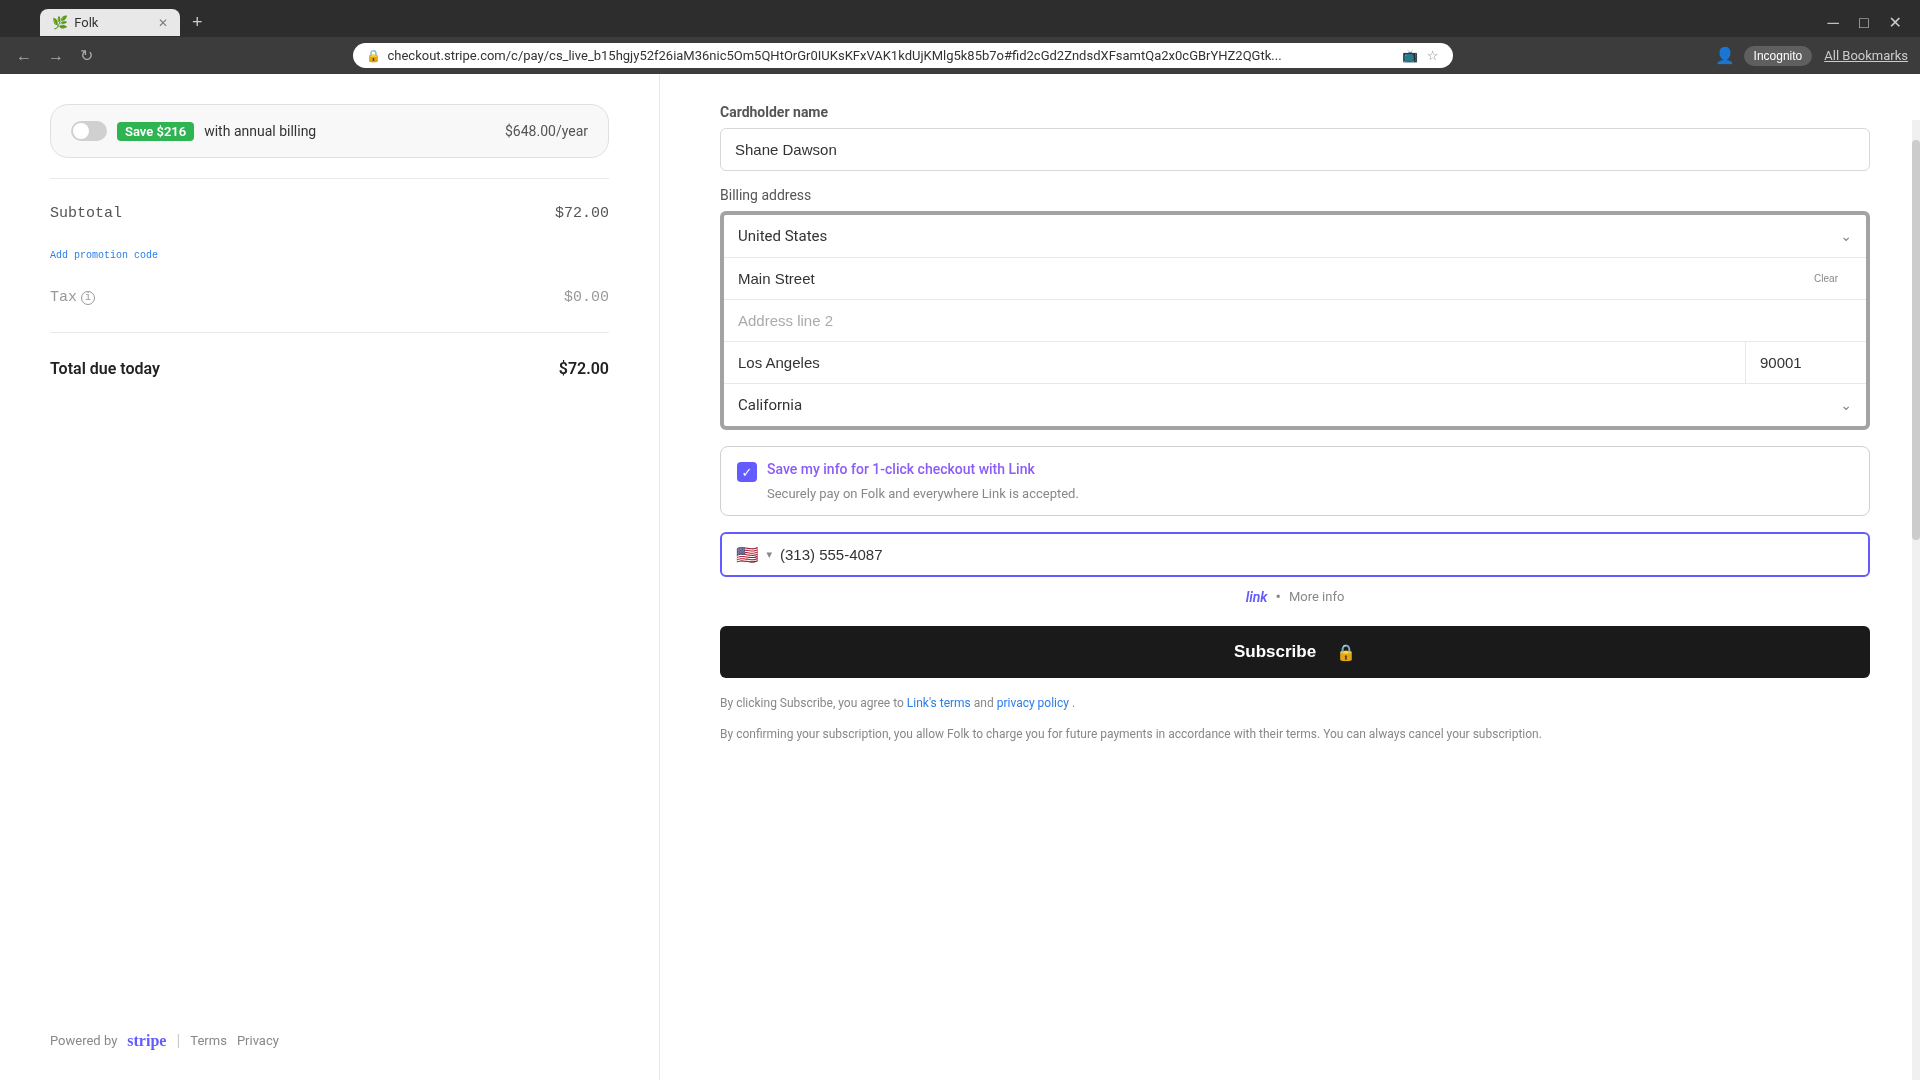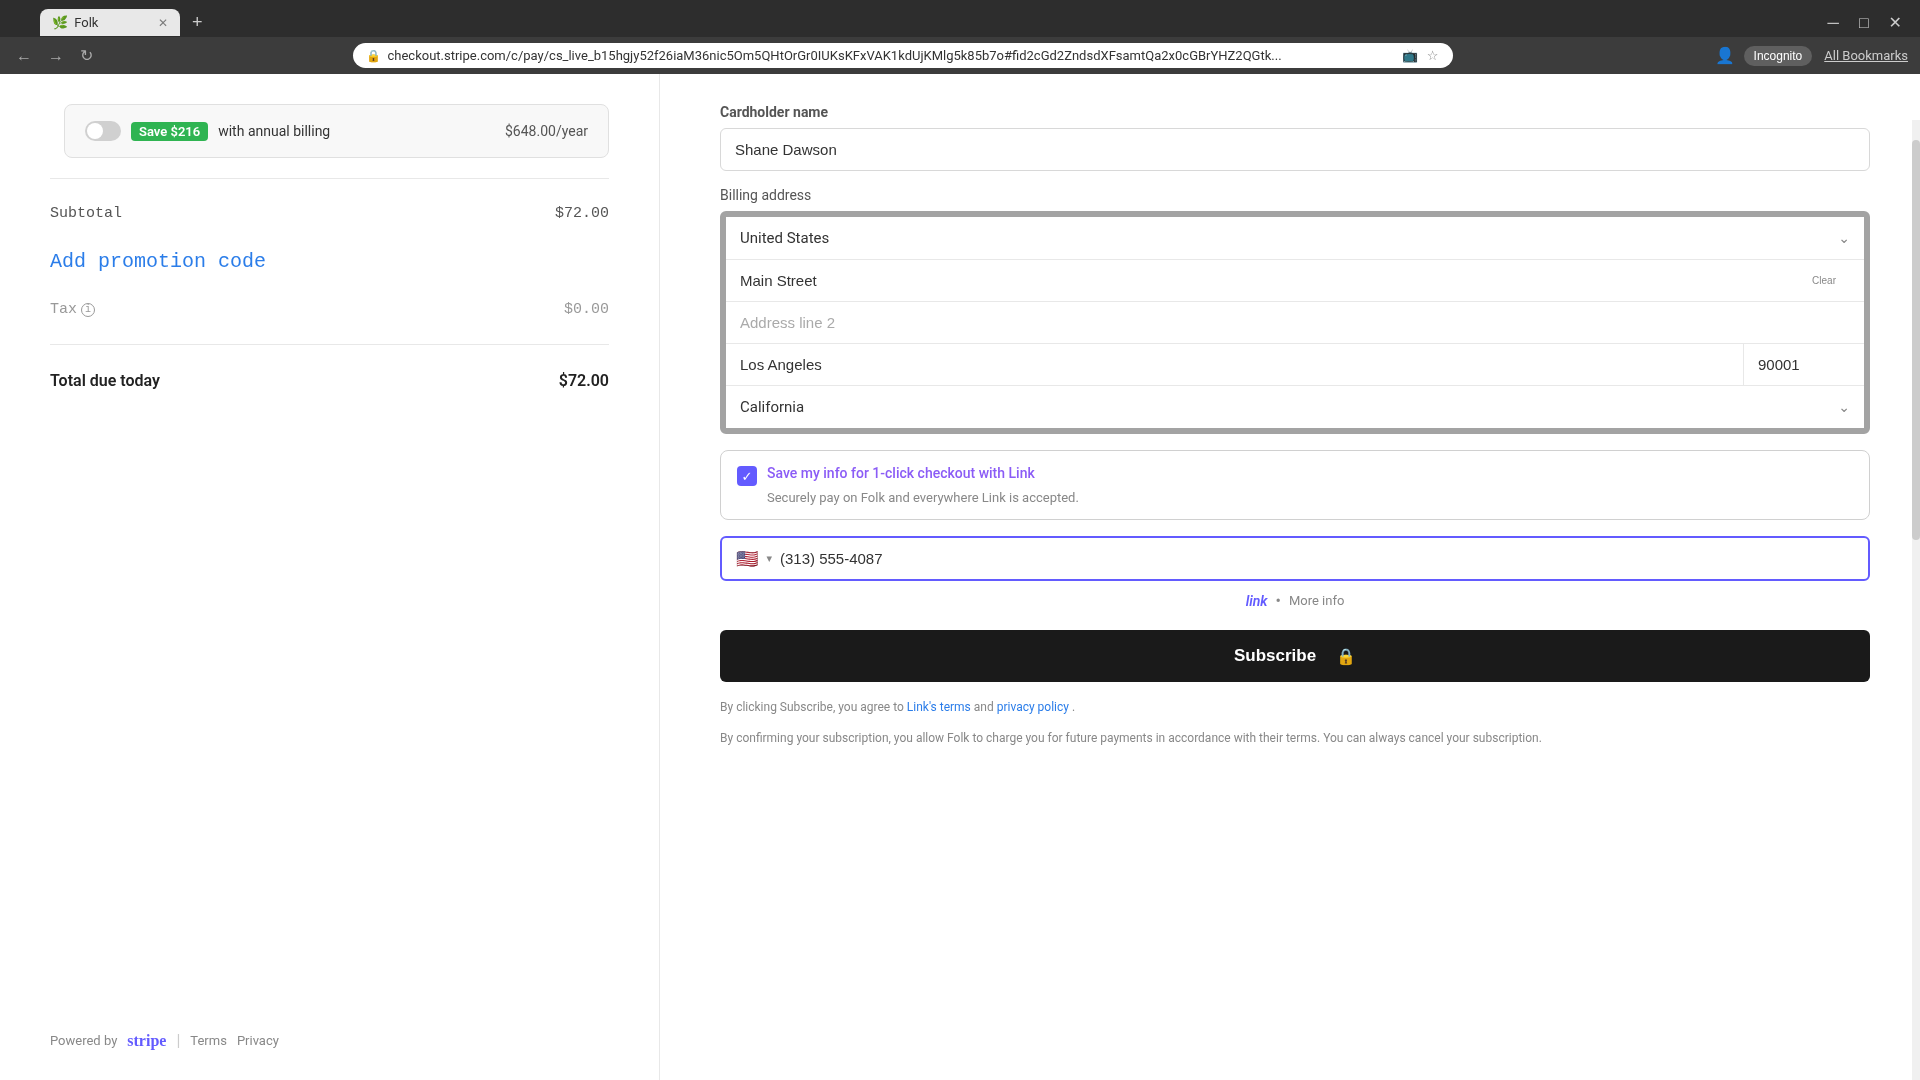--- a/index.html
+++ b/index.html
@@ -167,26 +167,25 @@
       background: #fff;
       display: flex;
       flex-direction: column;
       gap: 16px;
       border-right: 1px solid #e8e8e8;
     }
 
     .billing-toggle-row {
       background: #f8f8f8;
       border: 1px solid #e0e0e0;
-      border-radius: 8px;
+      border-radius: 18px;
       padding: 16px 20px;
       display: flex;
       align-items: center;
       justify-content: space-between;
-      margin-left: 14px;
     }
 
     .billing-toggle-left {
       display: flex;
       align-items: center;
       gap: 10px;
     }
 
     .toggle-switch {
       width: 36px;
@@ -247,21 +246,21 @@
     }
 
     .summary-value {
       font-size: 15px;
       color: #555;
     }
 
     .promo-link {
       color: #2b7de9;
       text-decoration: none;
-      font-size: 20px;
+      font-size: 10px;
       cursor: pointer;
     }
 
     .tax-label {
       font-size: 15px;
       color: #999;
       display: flex;
       align-items: center;
       gap: 4px;
       text-align: right;
@@ -361,21 +360,21 @@
       margin-bottom: 16px;
     }
 
     .billing-section-title {
       font-size: 14px;
       color: #555;
       margin-bottom: 8px;
     }
 
     .address-group {
-      border: 6px solid #a3a3a3;
+      border: 4px solid #a3a3a3;
       border-radius: 6px;
       overflow: hidden;
       margin-bottom: 16px;
     }
 
     .address-row {
       display: flex;
       align-items: center;
       border-bottom: 1px solid #e8e8e8;
       position: relative;

